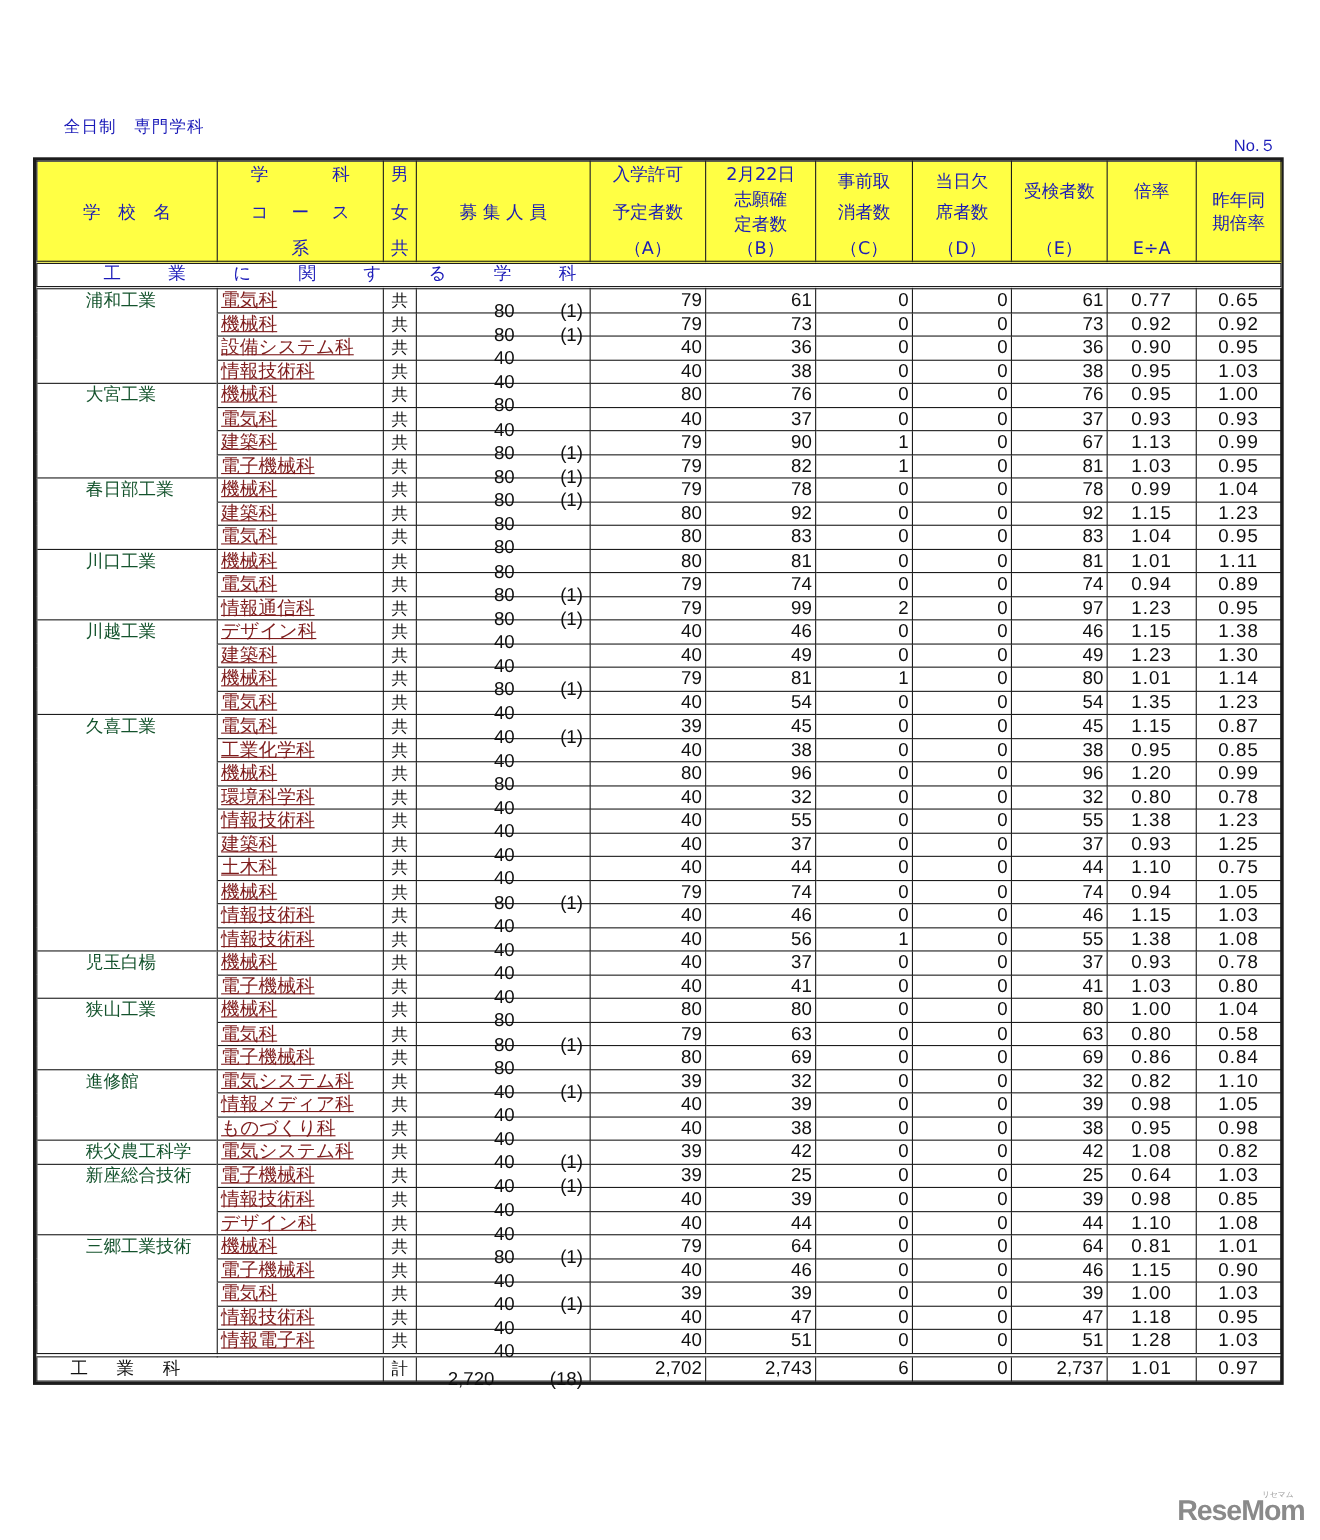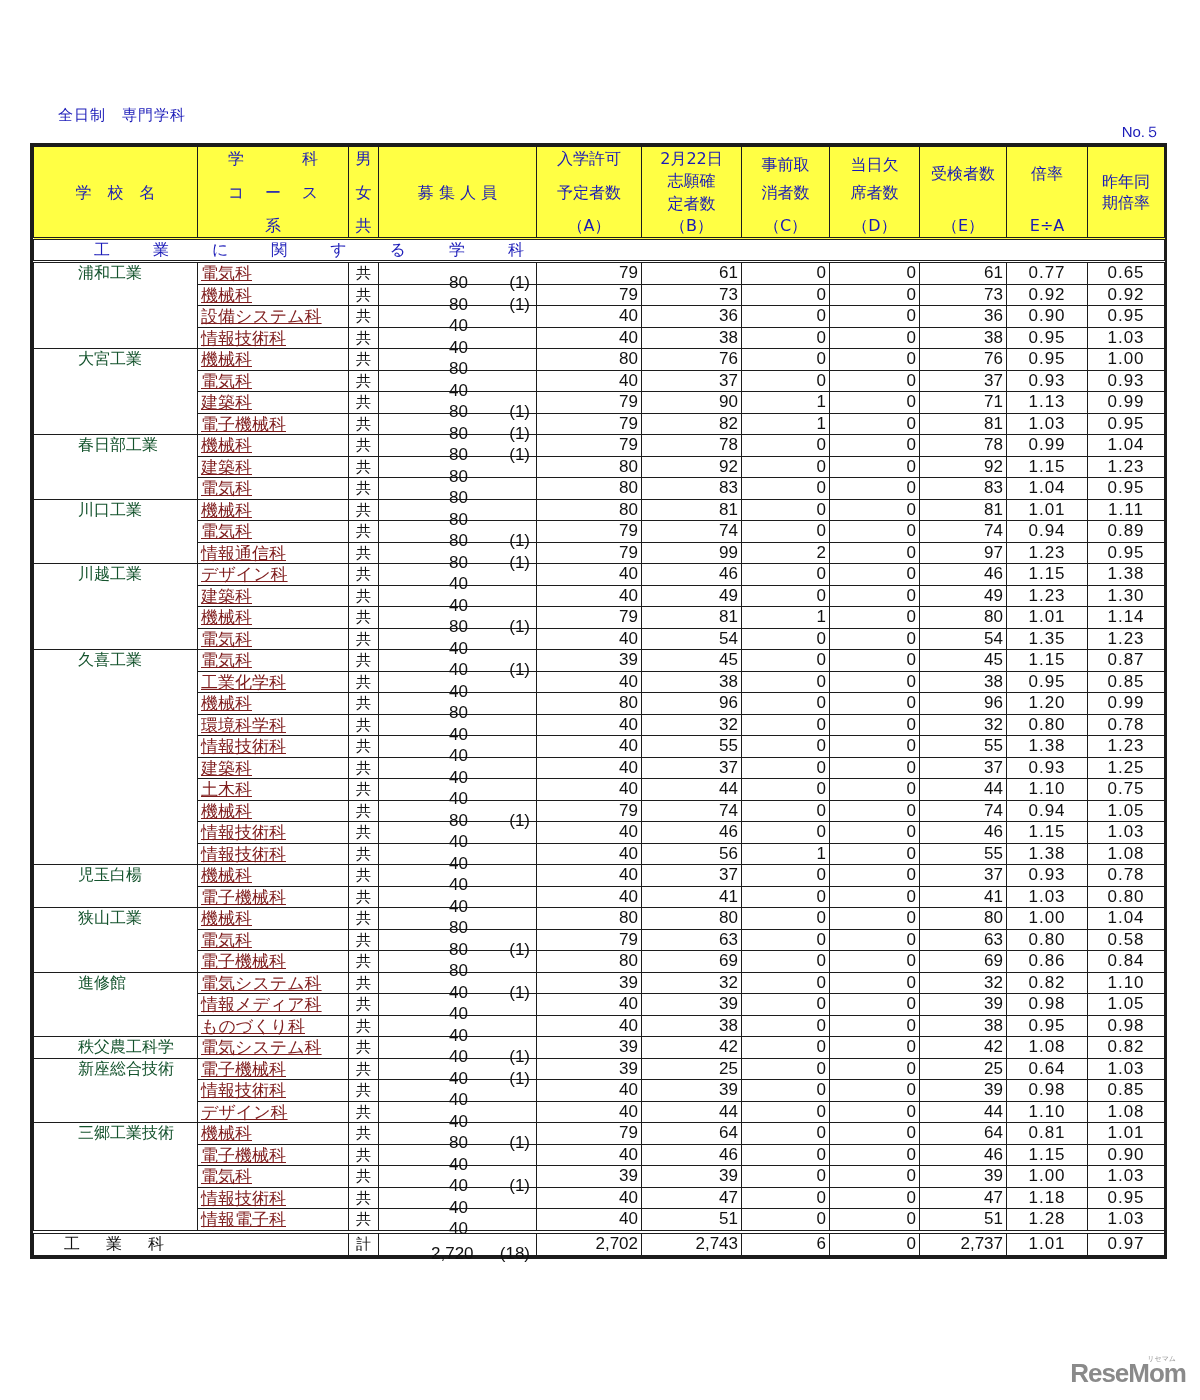--- a/index.html
+++ b/index.html
@@ -250,21 +250,21 @@
       <td class="course">建築科</td>
       <td class="gender">共</td>
       <td class="quota">
             <span class="q-num">80</span>
             <span class="q-sub">(1)</span>
           </td>
       <td class="num">79</td>
       <td class="num">90</td>
       <td class="num">1</td>
       <td class="num">0</td>
-      <td class="num">71</td>
+      <td class="num">67</td>
       <td class="ratio">1.13</td>
       <td class="ratio">0.99</td>
     </tr>
         <tr style="">
       <td class="school"></td>
       <td class="course">電子機械科</td>
       <td class="gender">共</td>
       <td class="quota">
             <span class="q-num">80</span>
             <span class="q-sub">(1)</span>
@@ -872,21 +872,21 @@
         <tr class="total" id="total-row">
       <td colspan="2">
         <div class="total-label">
           <span>工</span>
           <span>業</span>
           <span>科</span>
         </div>
       </td>
       <td class="gender">計</td>
       <td class="quota">
-            <span class="q-num" style="left:52px">2,720</span>
+            <span class="q-num" style="left:28px">2,720</span>
             <span class="q-sub">(18)</span>
           </td>
       <td class="num">2,702</td>
       <td class="num">2,743</td>
       <td class="num">6</td>
       <td class="num">0</td>
       <td class="num">2,737</td>
       <td class="ratio">1.01</td>
       <td class="ratio">0.97</td>
     </tr>

